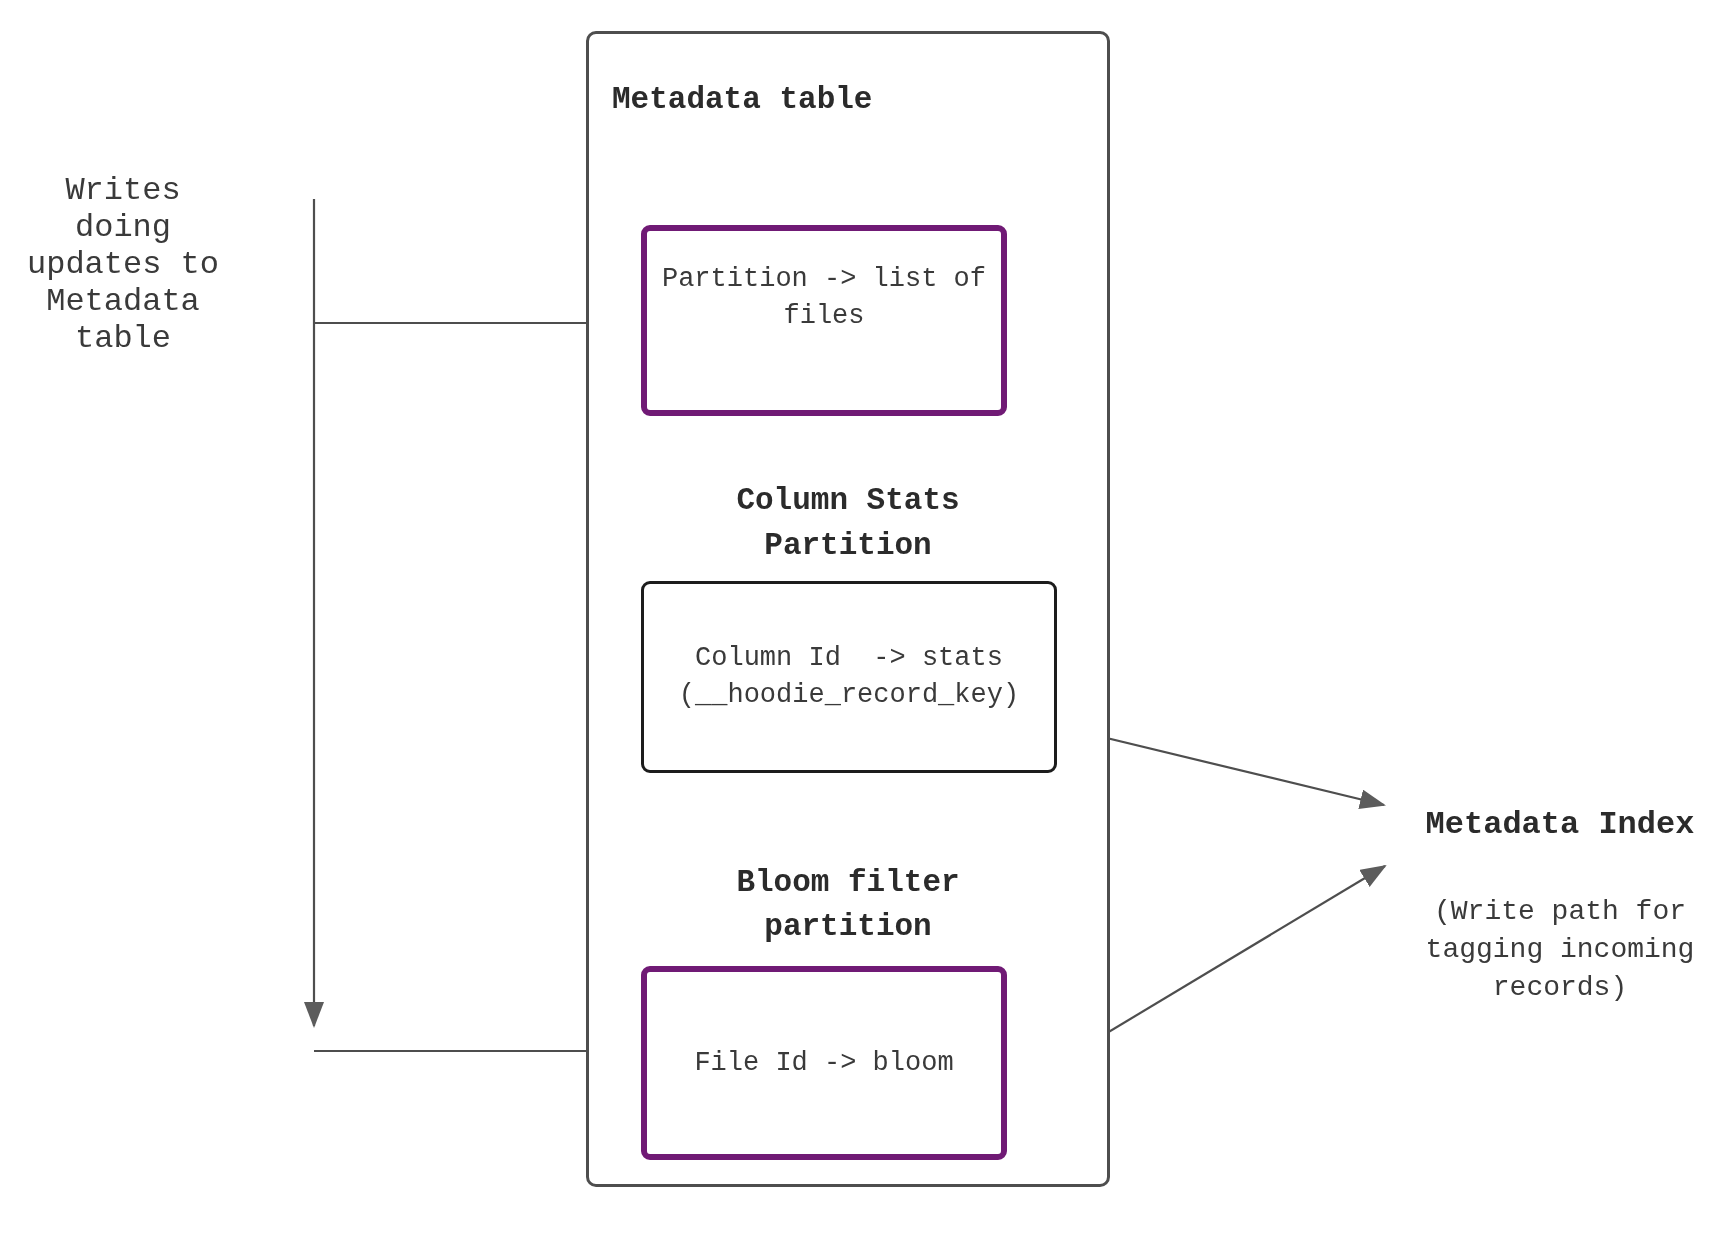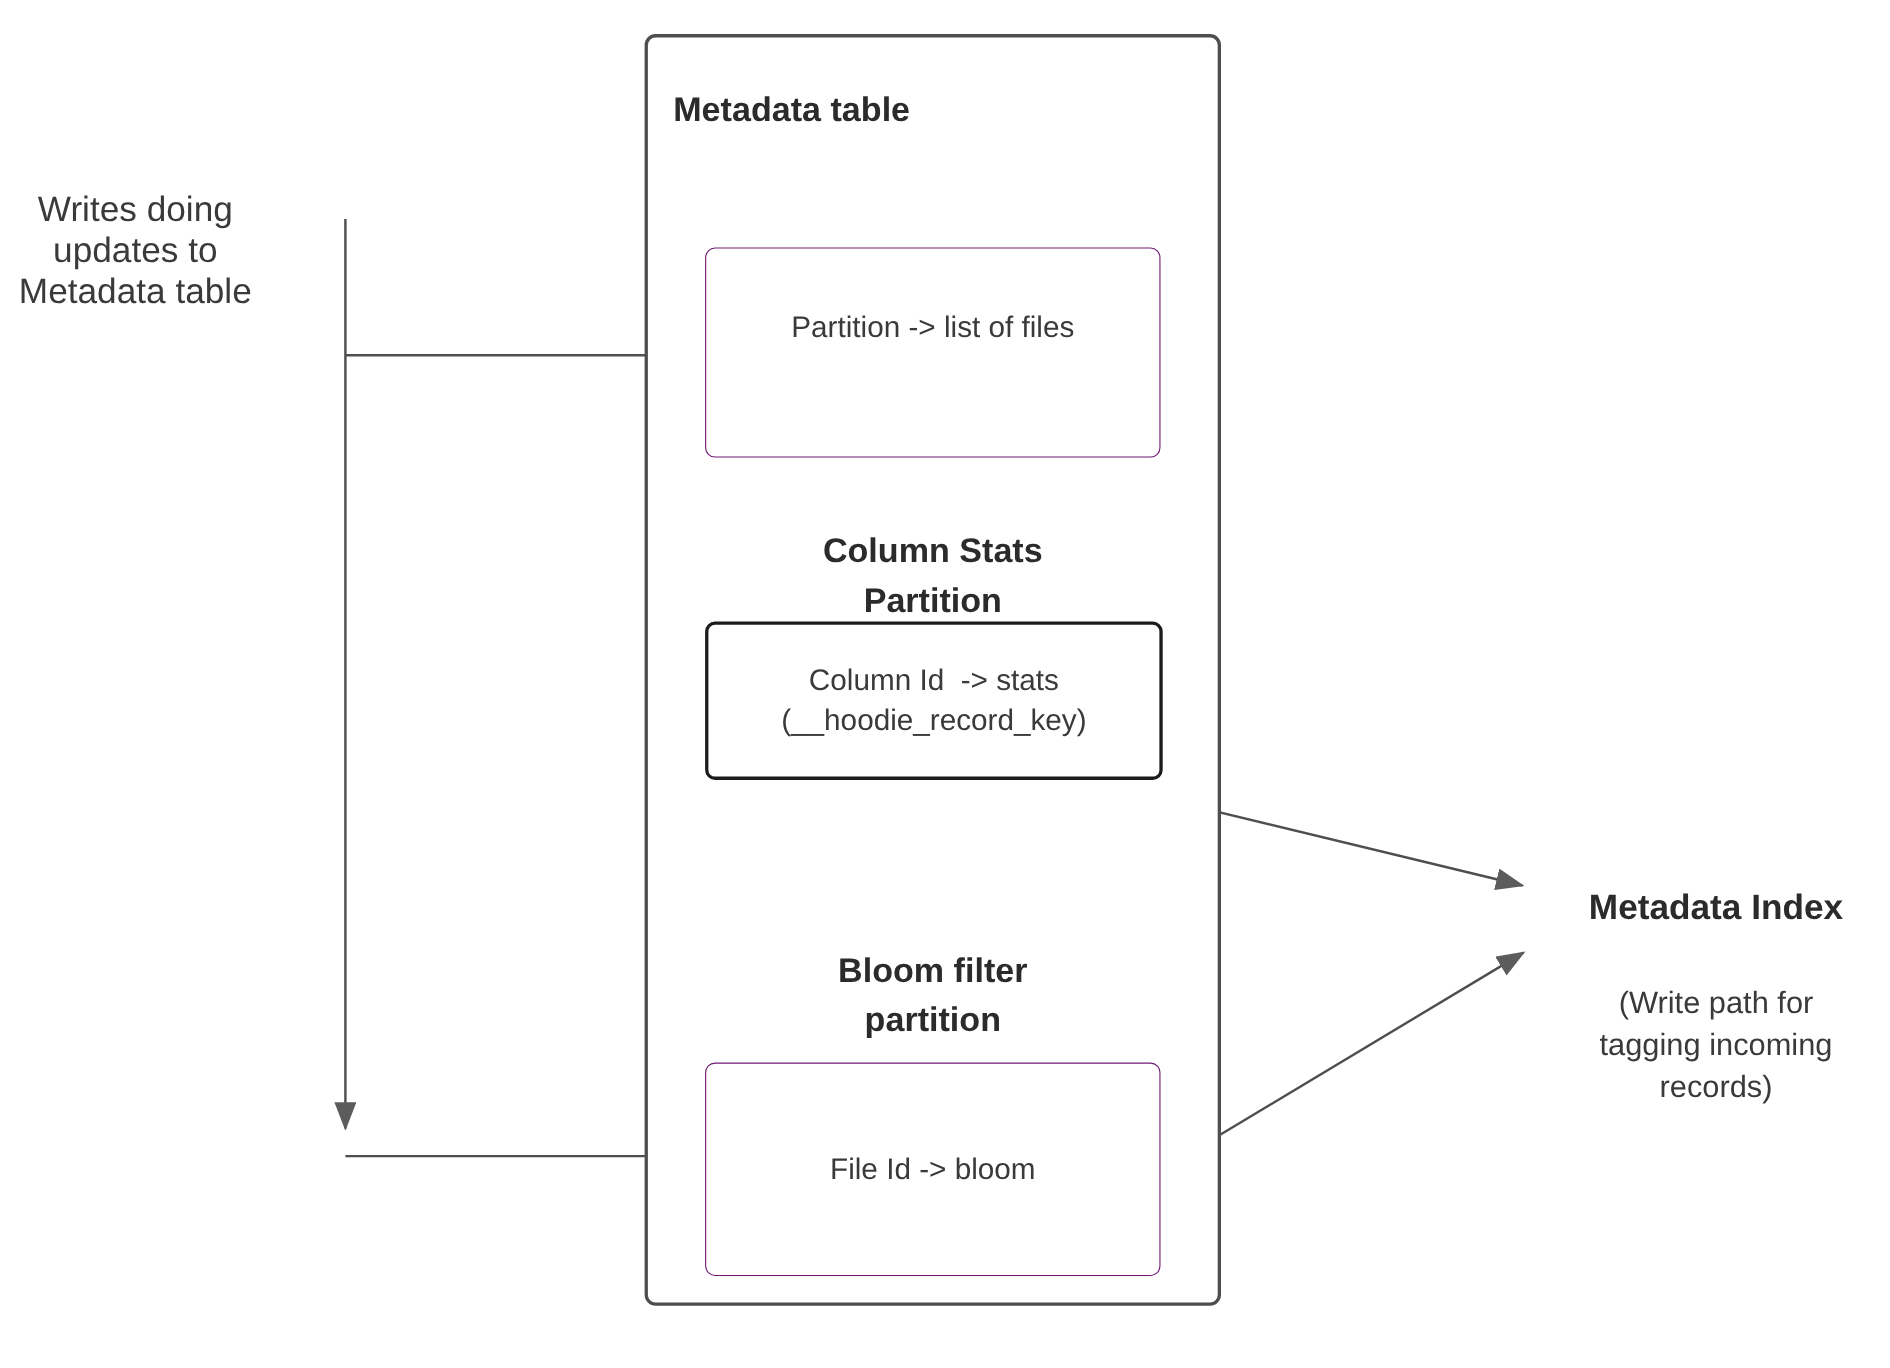--- a/index.html
+++ b/index.html
@@ -8,21 +8,21 @@
     background: #ffffff;
     font-family: "Liberation Sans", "DejaVu Sans", sans-serif;
   }
   .canvas {
     position: relative;
     width: 1718px;
     height: 1244px;
     background: #ffffff;
     overflow: hidden;
   }
-  .abs { position: absolute; }
+  .abs { position: absolute; font-family: Liberation Mono, monospace; }
   .pre { white-space: pre-wrap; }
 
   .annotation {
     left: 13px; top: 172px; width: 220px;
     text-align: center;
     font-size: 32px; line-height: 37px;
     color: #3a3a3a;
   }
 
   .outer-box {
@@ -40,30 +40,30 @@
   .part-heading {
     left: 643px; width: 410px;
     text-align: center;
     font-size: 31px; font-weight: bold; color: #2b2b2b;
   }
   .h-files { top: 149px; }
   .h-stats { top: 478px; line-height: 45px; }
   .h-bloom { top: 861px; line-height: 44px; }
 
   .part-box {
-    left: 641px; width: 414px;
-    border: 1px solid #701a75; border-radius: 9px;
+    left: 641px; width: 366px;
+    border: 6px solid #701a75; border-radius: 9px;
     box-sizing: border-box;
     background: #ffffff;
     display: flex; align-items: center; justify-content: center;
     text-align: center;
     font-size: 27px; line-height: 37px; color: #3a3a3a;
   }
   .b-files { top: 225px; height: 191px; padding-bottom: 46px; }
-  .b-stats { top: 565px; height: 144px; width: 416px; border: 3.5px solid #1c1c1c; }
+  .b-stats { top: 581px; height: 192px; width: 416px; border: 3.5px solid #1c1c1c; }
   .b-bloom { top: 966px; height: 194px; }
 
   .index-title {
     left: 1398px; top: 806px; width: 324px;
     text-align: center;
     font-size: 32px; font-weight: bold; color: #2b2b2b;
   }
   .index-subtitle {
     left: 1398px; top: 893px; width: 324px;
     text-align: center;

